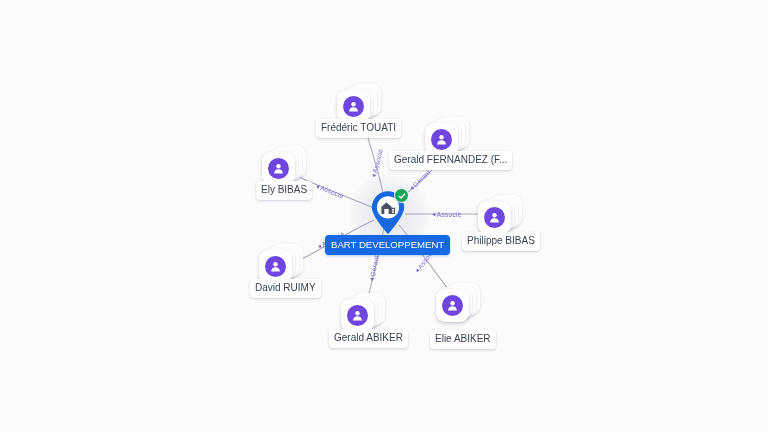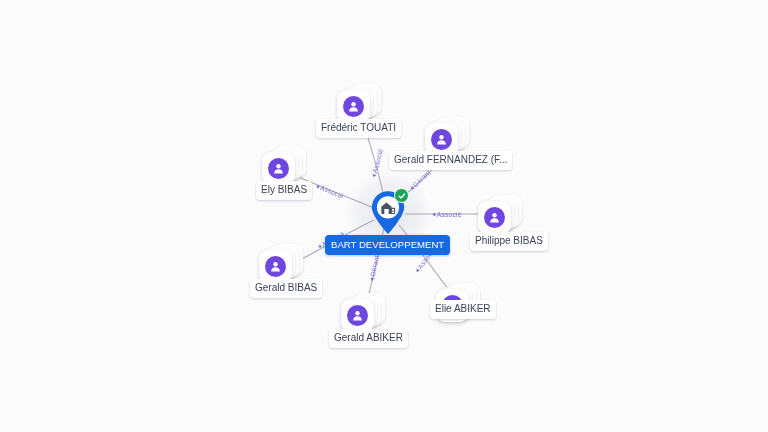--- a/index.html
+++ b/index.html
@@ -211,35 +211,35 @@
         <div class="stack-card c1"></div>
         <div class="stack-card front">
           <div class="avatar-circle">
             <svg width="13" height="13" viewBox="0 0 16 16" xmlns="http://www.w3.org/2000/svg">
               <circle cx="8" cy="5.3" r="2.7" fill="#ffffff"></circle>
               <path d="M2.6 14.2 C2.6 10.6 5.0 8.8 8 8.8 C11 8.8 13.4 10.6 13.4 14.2 Z" fill="#ffffff"></path>
             </svg>
           </div>
         </div>
       </div>
-      <div class="node-label" style="left: 462px; top: 232px; margin-left: 8px;">Philippe BIBAS</div>
+      <div class="node-label" style="left: 462px; top: 232px;">Philippe BIBAS</div>
       <div class="person-node" style="left: 259px; top: 244px;">
         <div class="stack-card c3"></div>
         <div class="stack-card c2"></div>
         <div class="stack-card c1"></div>
         <div class="stack-card front">
           <div class="avatar-circle">
             <svg width="13" height="13" viewBox="0 0 16 16" xmlns="http://www.w3.org/2000/svg">
               <circle cx="8" cy="5.3" r="2.7" fill="#ffffff"></circle>
               <path d="M2.6 14.2 C2.6 10.6 5.0 8.8 8 8.8 C11 8.8 13.4 10.6 13.4 14.2 Z" fill="#ffffff"></path>
             </svg>
           </div>
         </div>
       </div>
-      <div class="node-label" style="left: 250px; top: 279px;">Gerald BIBAS</div>
+      <div class="node-label" style="left: 250px; top: 279px;">David RUIMY</div>
       <div class="person-node" style="left: 341px; top: 293px;">
         <div class="stack-card c3"></div>
         <div class="stack-card c2"></div>
         <div class="stack-card c1"></div>
         <div class="stack-card front">
           <div class="avatar-circle">
             <svg width="13" height="13" viewBox="0 0 16 16" xmlns="http://www.w3.org/2000/svg">
               <circle cx="8" cy="5.3" r="2.7" fill="#ffffff"></circle>
               <path d="M2.6 14.2 C2.6 10.6 5.0 8.8 8 8.8 C11 8.8 13.4 10.6 13.4 14.2 Z" fill="#ffffff"></path>
             </svg>
@@ -253,21 +253,21 @@
         <div class="stack-card c1"></div>
         <div class="stack-card front">
           <div class="avatar-circle">
             <svg width="13" height="13" viewBox="0 0 16 16" xmlns="http://www.w3.org/2000/svg">
               <circle cx="8" cy="5.3" r="2.7" fill="#ffffff"></circle>
               <path d="M2.6 14.2 C2.6 10.6 5.0 8.8 8 8.8 C11 8.8 13.4 10.6 13.4 14.2 Z" fill="#ffffff"></path>
             </svg>
           </div>
         </div>
       </div>
-      <div class="node-label" style="left: 430px; top: 300px;">Elie ABIKER</div>
+      <div class="node-label" style="left: 430px; top: 330px;">Elie ABIKER</div>
     </div>
 
   <div class="company-node" style="left:369px; top:189px;">
     <svg class="pin" viewBox="0 0 38 46" xmlns="http://www.w3.org/2000/svg">
       <path d="M19 45.2 C19 45.2 35.2 27.6 35.2 18.6 C35.2 9.4 27.9 2.2 19 2.2 C10.1 2.2 2.8 9.4 2.8 18.6 C2.8 27.6 19 45.2 19 45.2 Z" fill="#1668e3"></path>
       <circle cx="19" cy="18.4" r="11.1" fill="#ffffff"></circle>
       <g transform="translate(11.6,12.3) scale(0.62)" fill="#3e4553">
         <path d="M1.2 20.6 L1.2 8.6 L9.4 2.0 L17.6 8.6 L17.6 20.6 Z" fill="#4a5162"></path>
         <rect x="17.0" y="10.4" width="6.4" height="10.2" fill="#4a5162"></rect>
         <rect x="6.0" y="12.4" width="7.0" height="8.2" fill="#ffffff"></rect>

